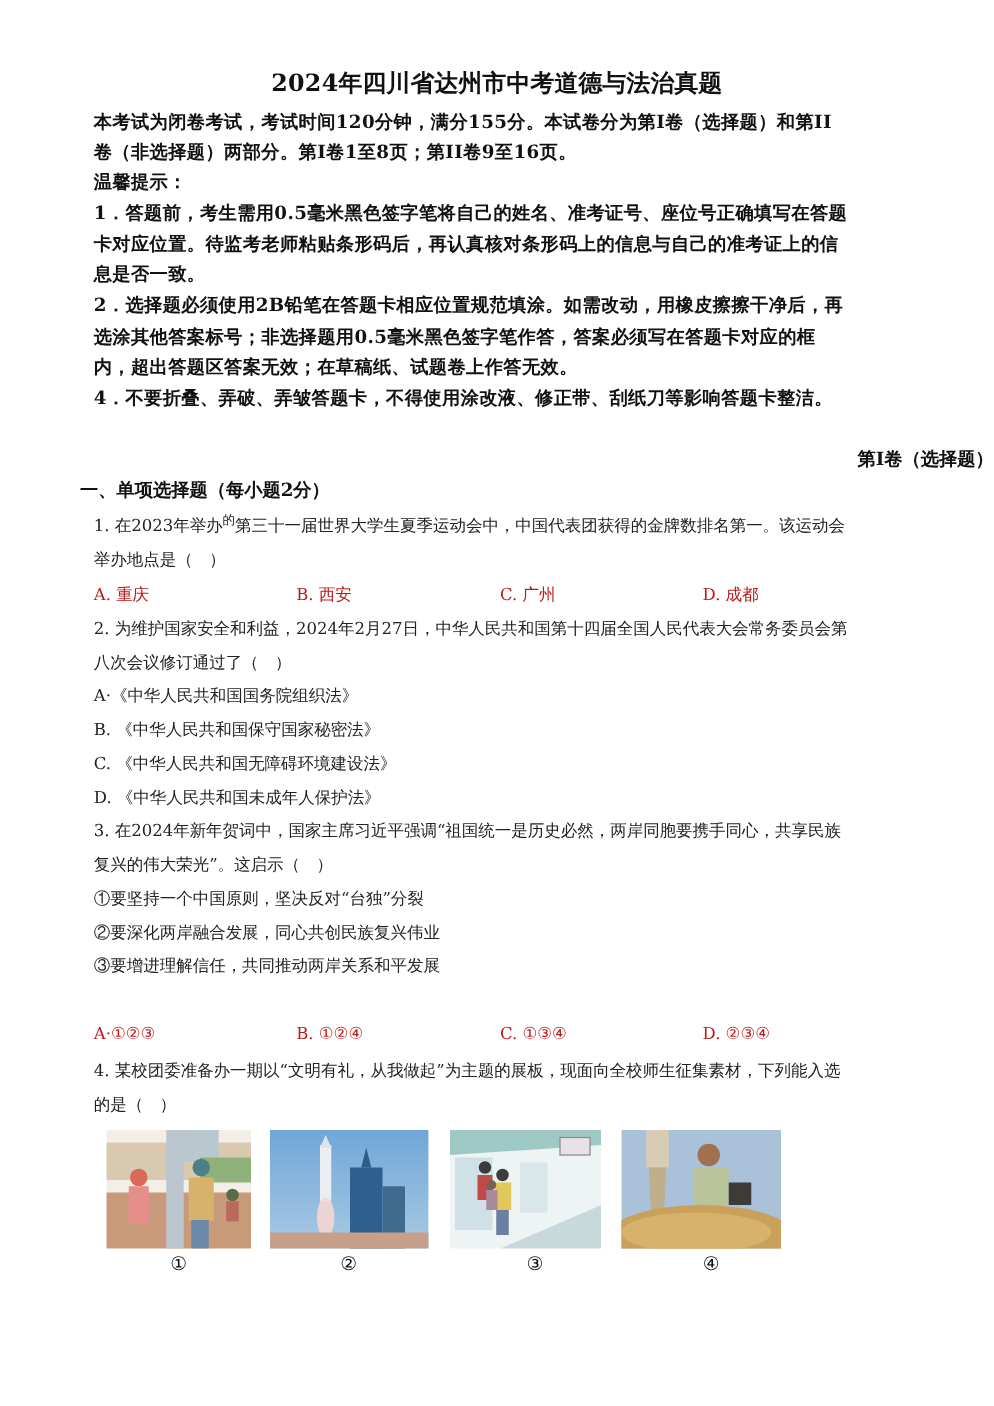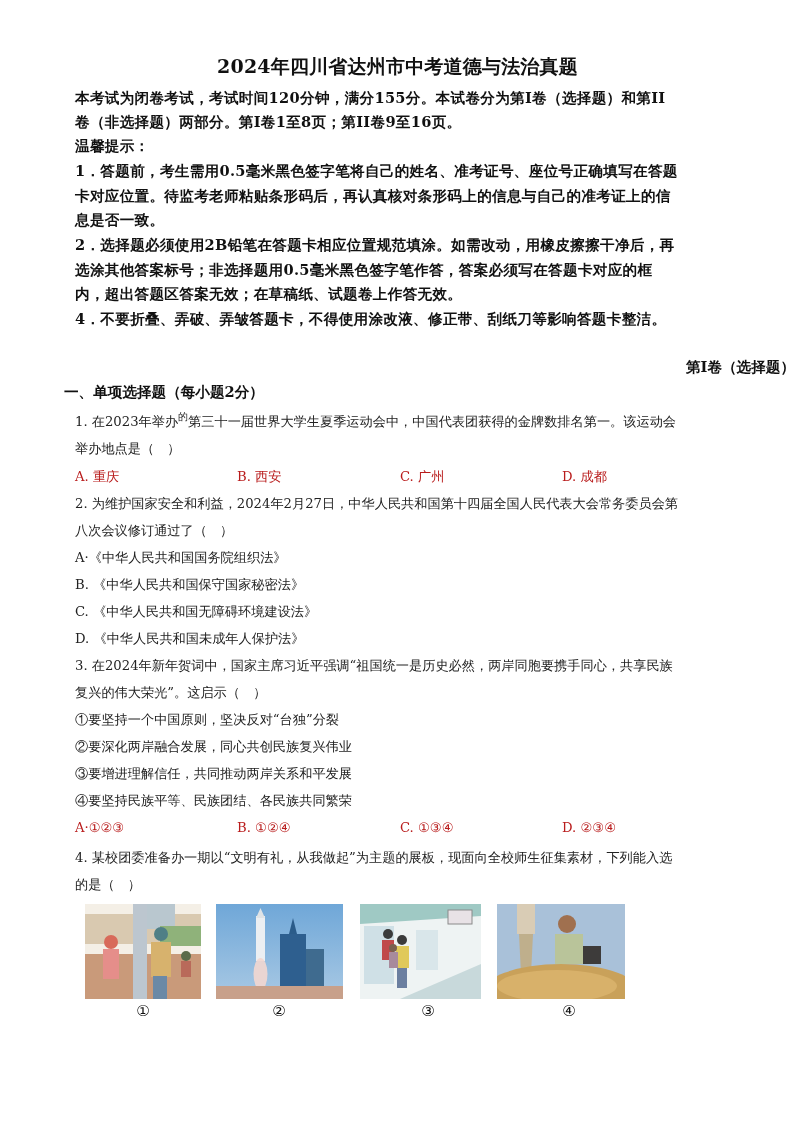--- a/index.html
+++ b/index.html
@@ -61,21 +61,20 @@
   <div class="line" style="top:548px">A·《中华人民共和国国务院组织法》</div>
   <div class="line" style="top:575px">B. 《中华人民共和国保守国家秘密法》</div>
   <div class="line" style="top:602px">C. 《中华人民共和国无障碍环境建设法》</div>
   <div class="line" style="top:629px">D. 《中华人民共和国未成年人保护法》</div>
 
   <div class="line" style="top:656px">3. 在2024年新年贺词中，国家主席习近平强调“祖国统一是历史必然，两岸同胞要携手同心，共享民族</div>
   <div class="line" style="top:683px">复兴的伟大荣光”。这启示（　）</div>
   <div class="line" style="top:710px">①要坚持一个中国原则，坚决反对“台独”分裂</div>
   <div class="line" style="top:737px">②要深化两岸融合发展，同心共创民族复兴伟业</div>
   <div class="line" style="top:764px">③要增进理解信任，共同推动两岸关系和平发展</div>
-  <div class="line" style="top:791px">④要坚持民族平等、民族团结、各民族共同繁荣</div>
   <div class="opt-row" style="top:818px">
     <span class="opt a">A·①②③</span>
     <span class="opt b">B. ①②④</span>
     <span class="opt c">C. ①③④</span>
     <span class="opt d">D. ②③④</span>
   </div>
 
   <div class="line" style="top:848px">4. 某校团委准备办一期以“文明有礼，从我做起”为主题的展板，现面向全校师生征集素材，下列能入选</div>
   <div class="line" style="top:875px">的是（　）</div>
 

